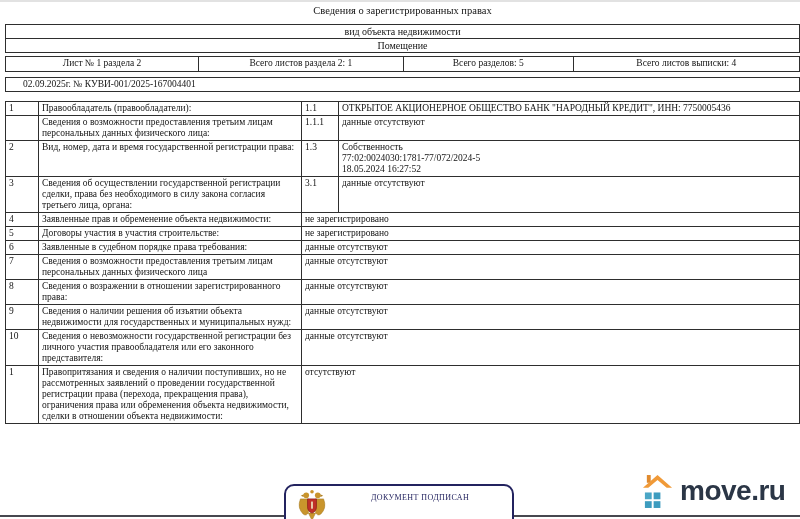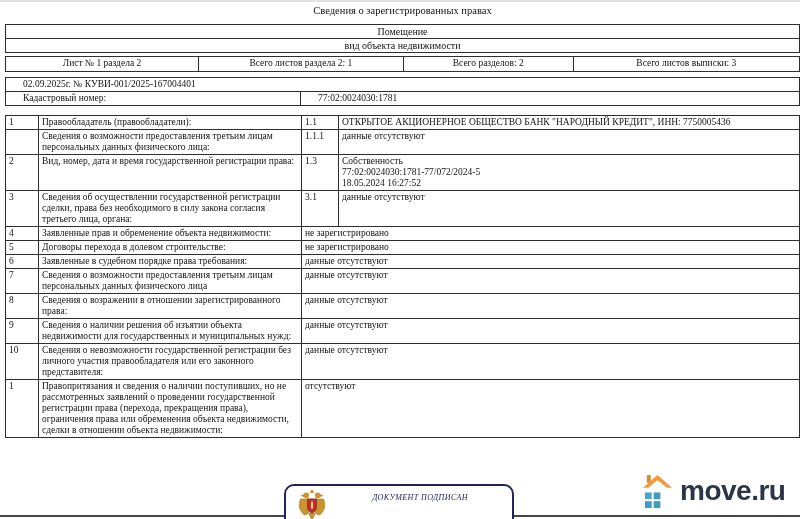--- a/index.html
+++ b/index.html
@@ -29,78 +29,74 @@
 
   
   .bottom-line { position:absolute; left:0; top:515px; width:800px; height:2px; background:#47474f; z-index:1; }
   .stamp {
     position:absolute; left:284px; top:484px; width:226px; height:62px;
     border:2px solid #23235f; border-radius:10px; background:#ffffff; z-index:2;
     display:flex; align-items:flex-start;
   }
   .stamp-eagle { margin:3px 0 0 10px; flex:0 0 auto; }
   .stamp-text { flex:1 1 auto; text-align:center; color:#23235f; font-size:8px; letter-spacing:0.4px; margin-top:7px; }
-  .stamp-text .l1 { margin-bottom:22px;font-style:italic; }
+  .stamp-text .l1 { margin-bottom:22px; }
 
   .logo { position:absolute; left:642px; top:473px; display:flex; align-items:flex-start; z-index:2; }
   .logo-text {
     font-family:"Liberation Sans", sans-serif; font-weight:700; font-size:28px;
     line-height:36px; letter-spacing:-0.5px; color:#2b3646; margin-left:7px;
   }
 </style>
 </head>
 <body>
 
 <div class="page">
   <div class="top-strip"></div>
 
   <div class="doc">
     <div class="doc-title">Сведения о зарегистрированных правах</div>
 
     <table class="tbl box-tbl">
       <tbody>
           <tr>
+            <td>вид объекта недвижимости</td>
+          </tr>
+      <tr>
             <td>Помещение</td>
-          </tr>
-      <tr>
-            <td>вид объекта недвижимости</td>
           </tr>
     </tbody>
       </table>
 
     <table class="tbl sheet-tbl">
       <colgroup>
           <col style="width:24.3%">
           <col style="width:25.8%">
           <col style="width:21.4%">
           <col>
         </colgroup>
       <tbody>
           <tr>
         <td>Лист № 1 раздела 2</td>
         <td>Всего листов раздела 2: 1</td>
-        <td>Всего разделов: 2</td>
-        <td>Всего листов выписки: 3</td>
+        <td>Всего разделов: 5</td>
+        <td>Всего листов выписки: 4</td>
       </tr>
     </tbody>
       </table>
 
     <table class="tbl meta-tbl">
       <colgroup>
           <col style="width:295px">
           <col>
         </colgroup>
       <tbody>
           <tr>
             <td colspan="2">02.09.2025г. № КУВИ-001/2025-167004401</td>
           </tr>
-      <tr>
-        <td>Кадастровый номер:</td>
-        <td>77:02:0024030:1781</td>
-      </tr>
     </tbody>
       </table>
 
     <table class="tbl main-tbl">
       <colgroup>
           <col style="width:33px">
           <col style="width:263px">
           <col style="width:37px">
           <col>
         </colgroup>
@@ -131,21 +127,21 @@
         <td class="idx">3.1</td>
         <td class="val">данные отсутствуют</td>
       </tr>
       <tr>
         <td class="num">4</td>
         <td class="lbl">Заявленные прав и обременение объекта недвижимости:</td>
         <td class="val" colspan="2">не зарегистрировано</td>
       </tr>
       <tr>
         <td class="num">5</td>
-        <td class="lbl">Договоры перехода в долевом строительстве:</td>
+        <td class="lbl">Договоры участия в участия строительстве:</td>
         <td class="val" colspan="2">не зарегистрировано</td>
       </tr>
       <tr>
         <td class="num">6</td>
         <td class="lbl">Заявленные в судебном порядке права требования:</td>
         <td class="val" colspan="2">данные отсутствуют</td>
       </tr>
       <tr>
         <td class="num">7</td>
         <td class="lbl">Сведения о возможности предоставления третьим лицам персональных данных физического лица</td>

